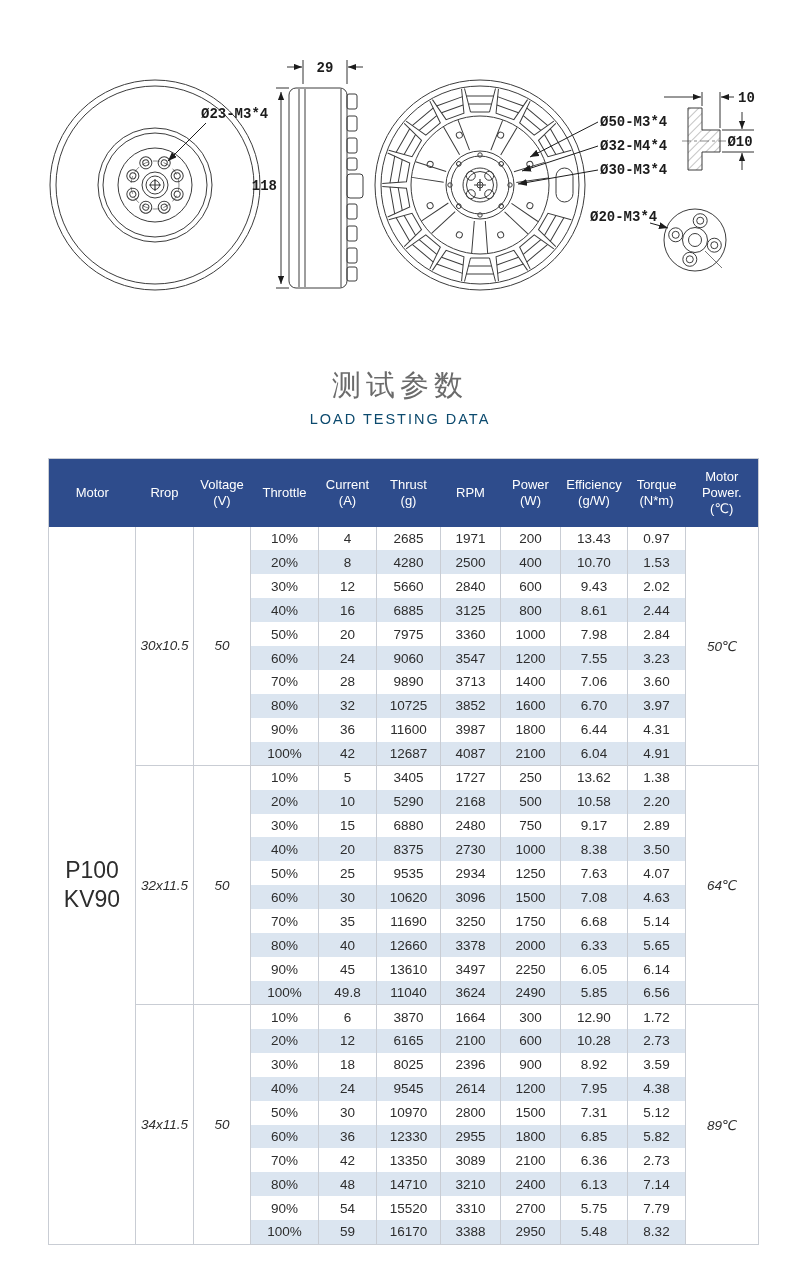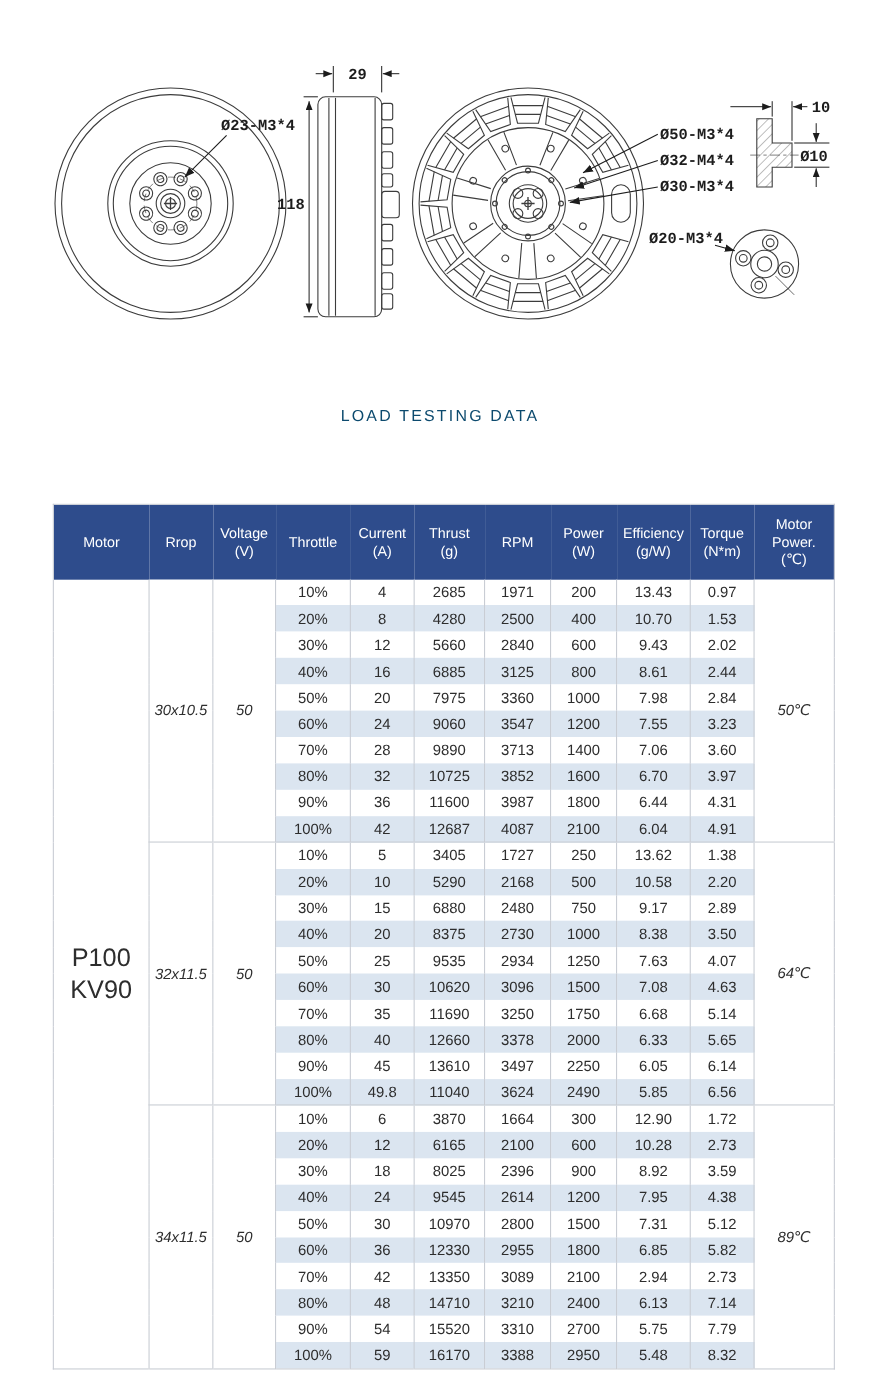--- a/index.html
+++ b/index.html
@@ -225,20 +225,21 @@
       <circle cx="695" cy="240" r="6.5"></circle>
       <path d="M705,251 L722,268" stroke-width="0.7"></path>
     </g>
     <g stroke="#1c1c1c" stroke-width="1">
       <path d="M650,223 L668,228" fill="none" marker-end="url(#arw)"></path>
       <text font-size="13" x="590" y="221">Ø20-M3*4</text>
     </g>
   </svg>
 
   <div class="title-block">
+    <div class="title-zh">测试参数</div>
     <div class="title-en">LOAD TESTING DATA</div>
   </div>
 
   <div class="table-wrap">
     <table class="spec" id="load-table">
       <colgroup>
         <col style="width:87px">
           <col style="width:58px">
           <col style="width:57px">
         <col style="width:68px">
@@ -542,21 +543,21 @@
             <td class="data-cell">1800</td>
             <td class="data-cell">6.85</td>
             <td class="data-cell">5.82</td>
           </tr>
           <tr>
             <td class="data-cell">70%</td>
             <td class="data-cell">42</td>
             <td class="data-cell">13350</td>
             <td class="data-cell">3089</td>
             <td class="data-cell">2100</td>
-            <td class="data-cell">2.94</td>
+            <td class="data-cell">6.36</td>
             <td class="data-cell">2.73</td>
           </tr>
           <tr class="stripe">
             <td class="data-cell">80%</td>
             <td class="data-cell">48</td>
             <td class="data-cell">14710</td>
             <td class="data-cell">3210</td>
             <td class="data-cell">2400</td>
             <td class="data-cell">6.13</td>
             <td class="data-cell">7.14</td>

